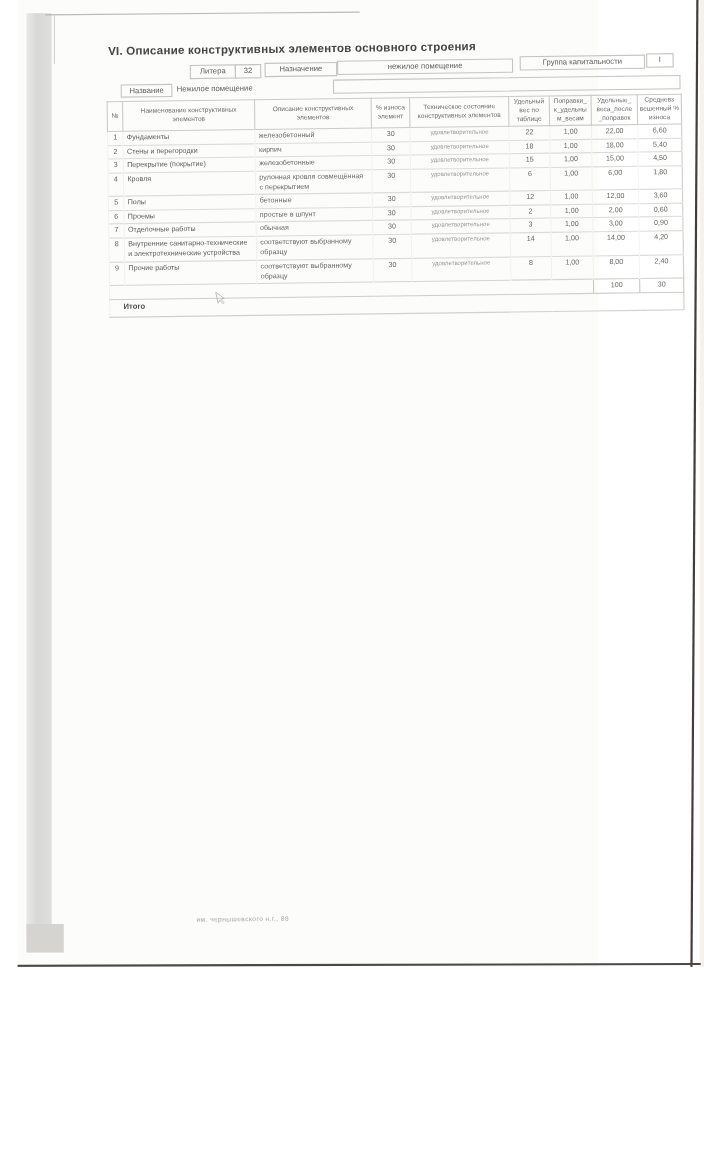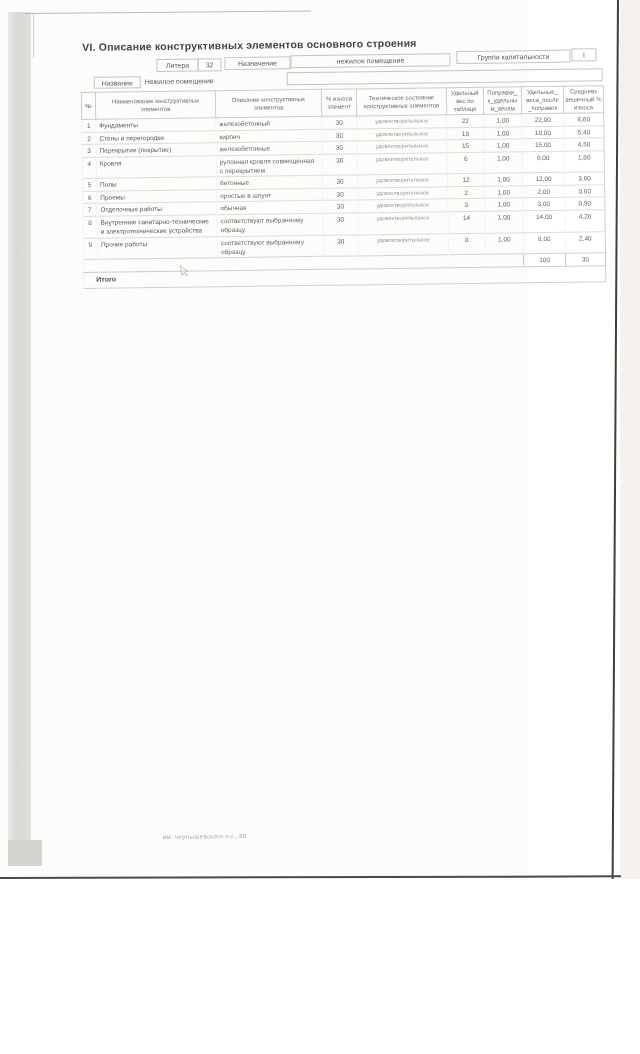--- a/index.html
+++ b/index.html
@@ -2,21 +2,21 @@
 <html><head>
 <meta charset="utf-8">
 <style>
   html,body{margin:0;padding:0;}
   body{
     width:640px;height:1054px;position:relative;overflow:hidden;
     background:#ffffff;
     font-family:"Liberation Sans", sans-serif;
     -webkit-font-smoothing:antialiased;
   }
-  .scan{position:absolute;left:0;top:0;width:528px;height:880px;background:#fcfcfb;}
+  .scan{position:absolute;left:16px;top:0;width:528px;height:880px;background:#fcfcfb;}
   
   .left-strip{position:absolute;left:8px;top:12px;width:23px;height:834px;
     background:linear-gradient(90deg,#e9e9e7,#d8d8d6 40%,#dededb);}
   .left-strip-foot{position:absolute;left:8px;top:840px;width:34px;height:26px;background:#d6d4d1;}
   .left-crease{position:absolute;left:33px;top:14px;width:1px;height:44px;background:#cfcfcc;}
   .top-edge-line{position:absolute;left:25px;top:13px;width:286px;height:1px;background:#b9b9b6;
     transform:rotate(-0.5deg);transform-origin:left center;}
   .right-edge-line{position:absolute;left:617px;top:-2px;width:2px;height:886px;background:#443d39;
     transform:rotate(0.35deg);transform-origin:top center;}
   .right-outer-strip{position:absolute;left:620px;top:0;width:20px;height:880px;background:#f5f2ee;}

